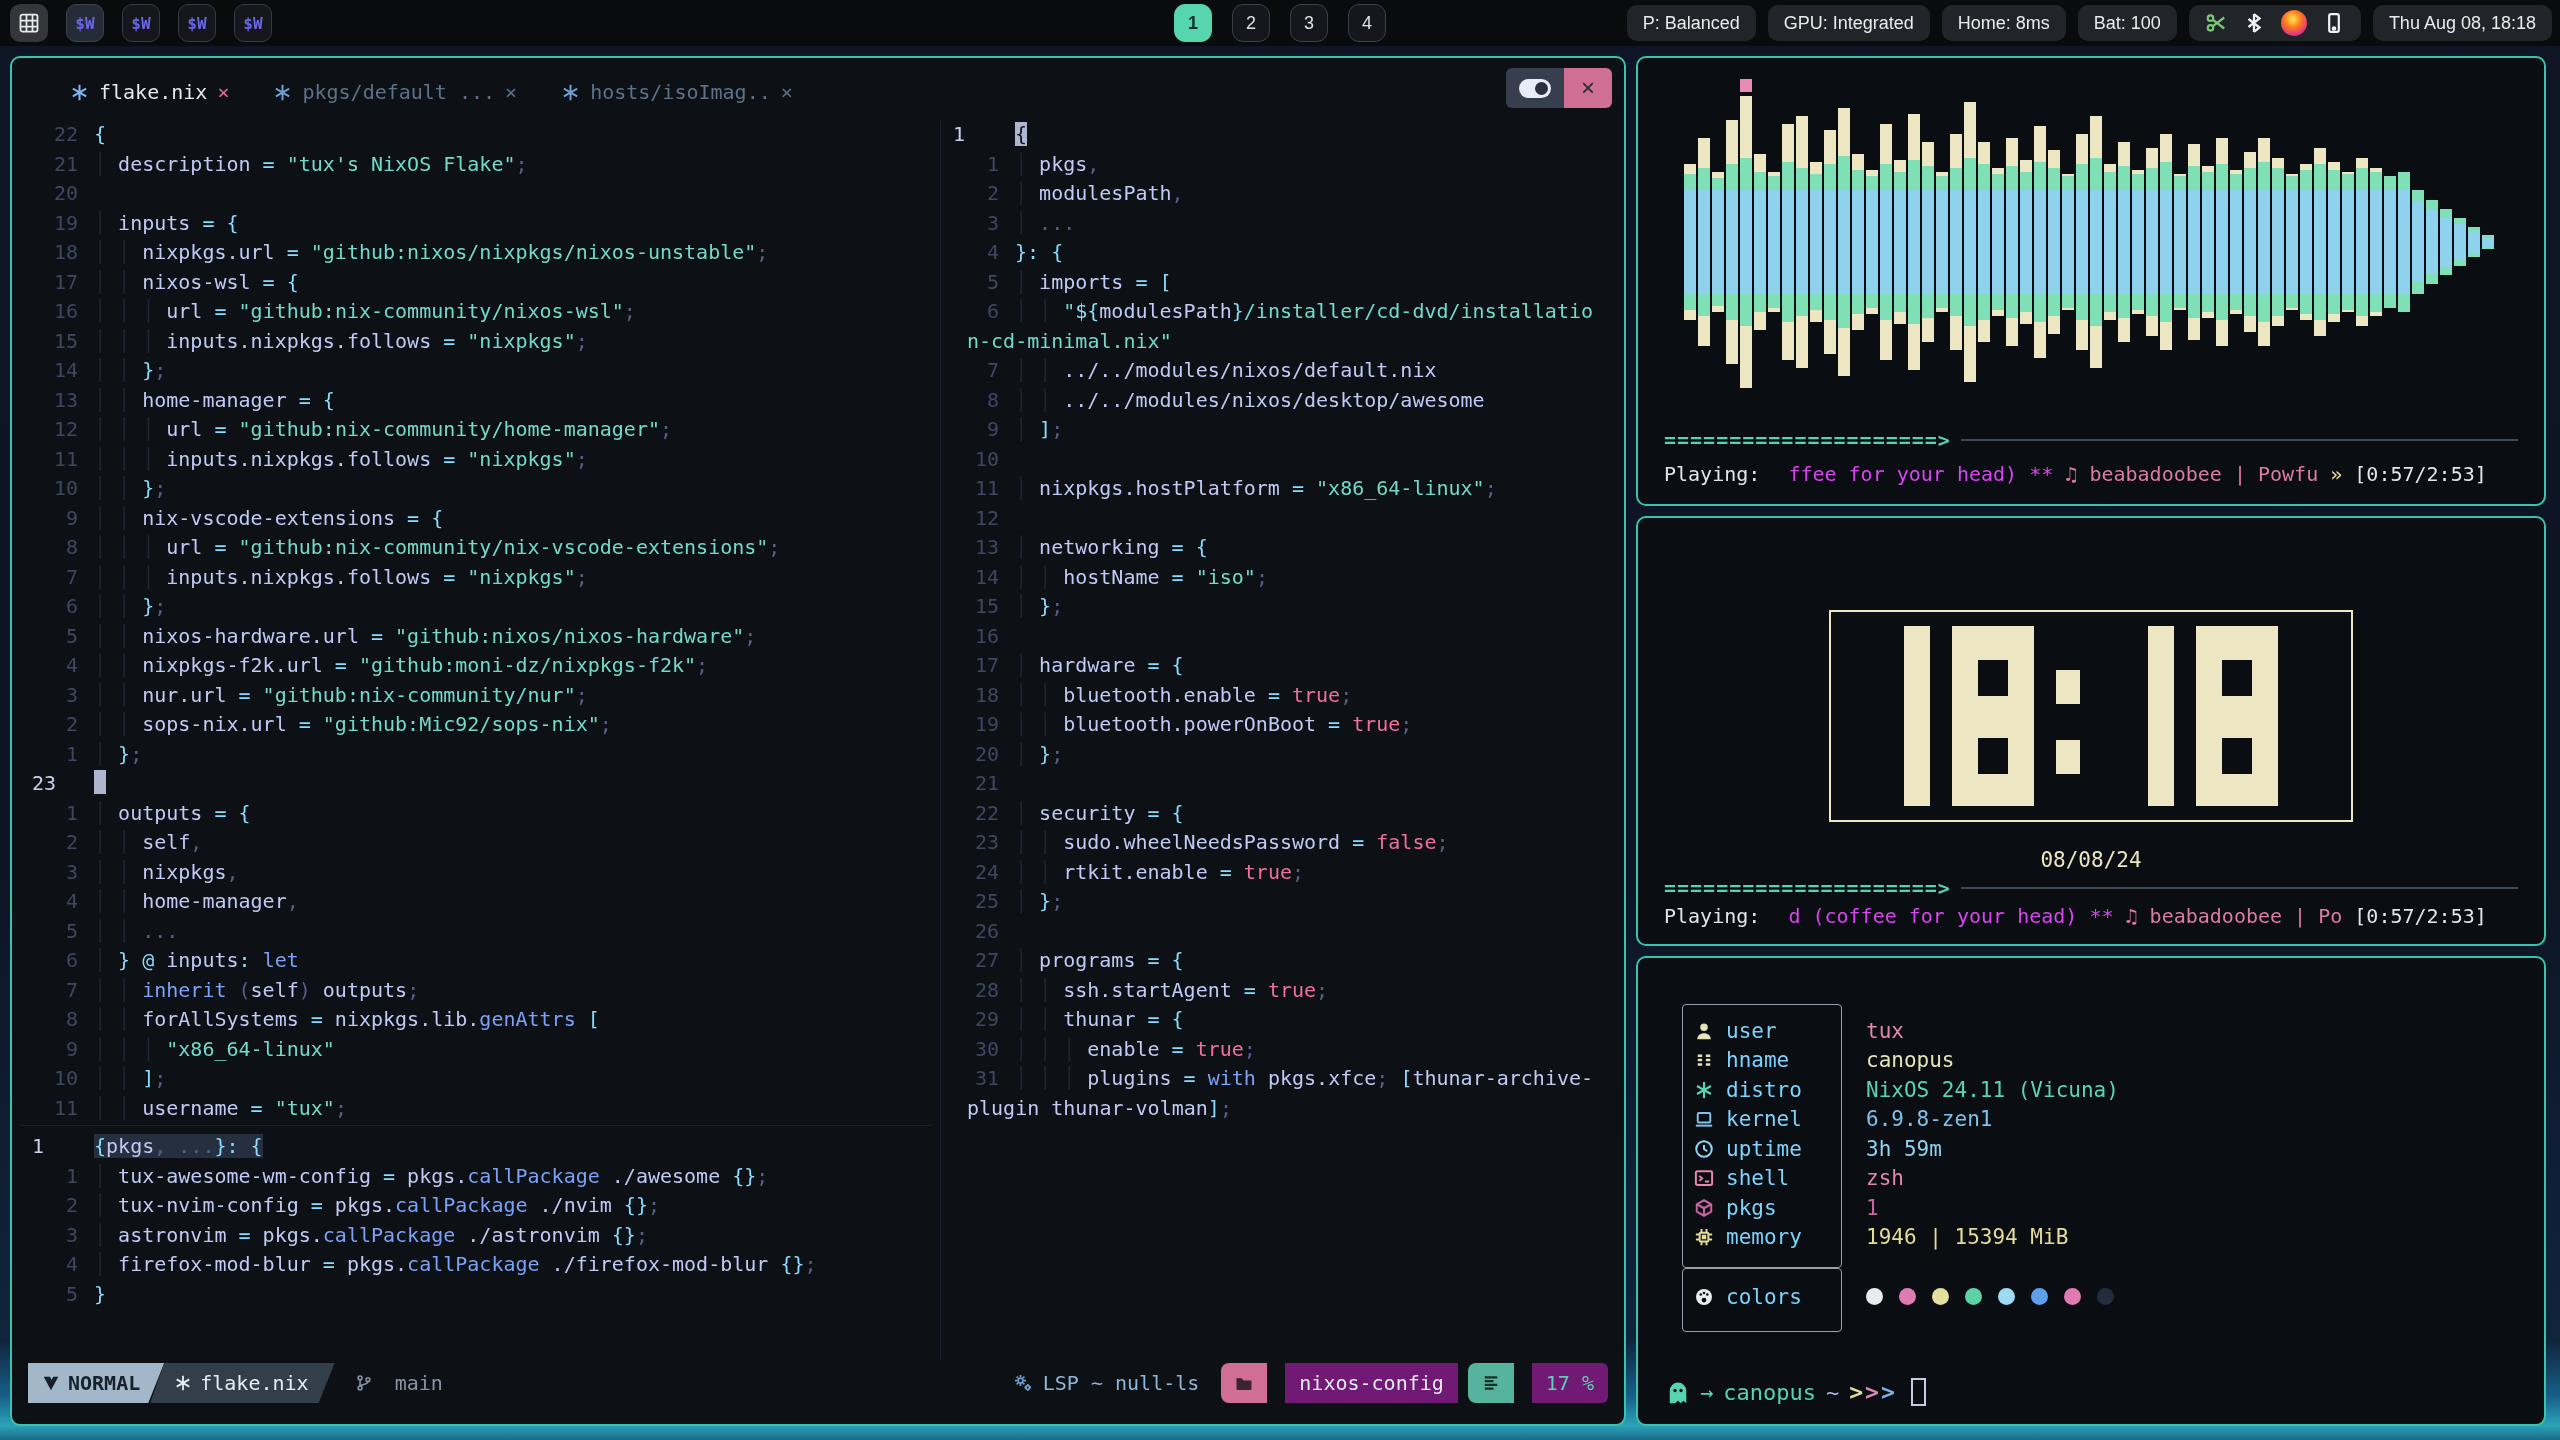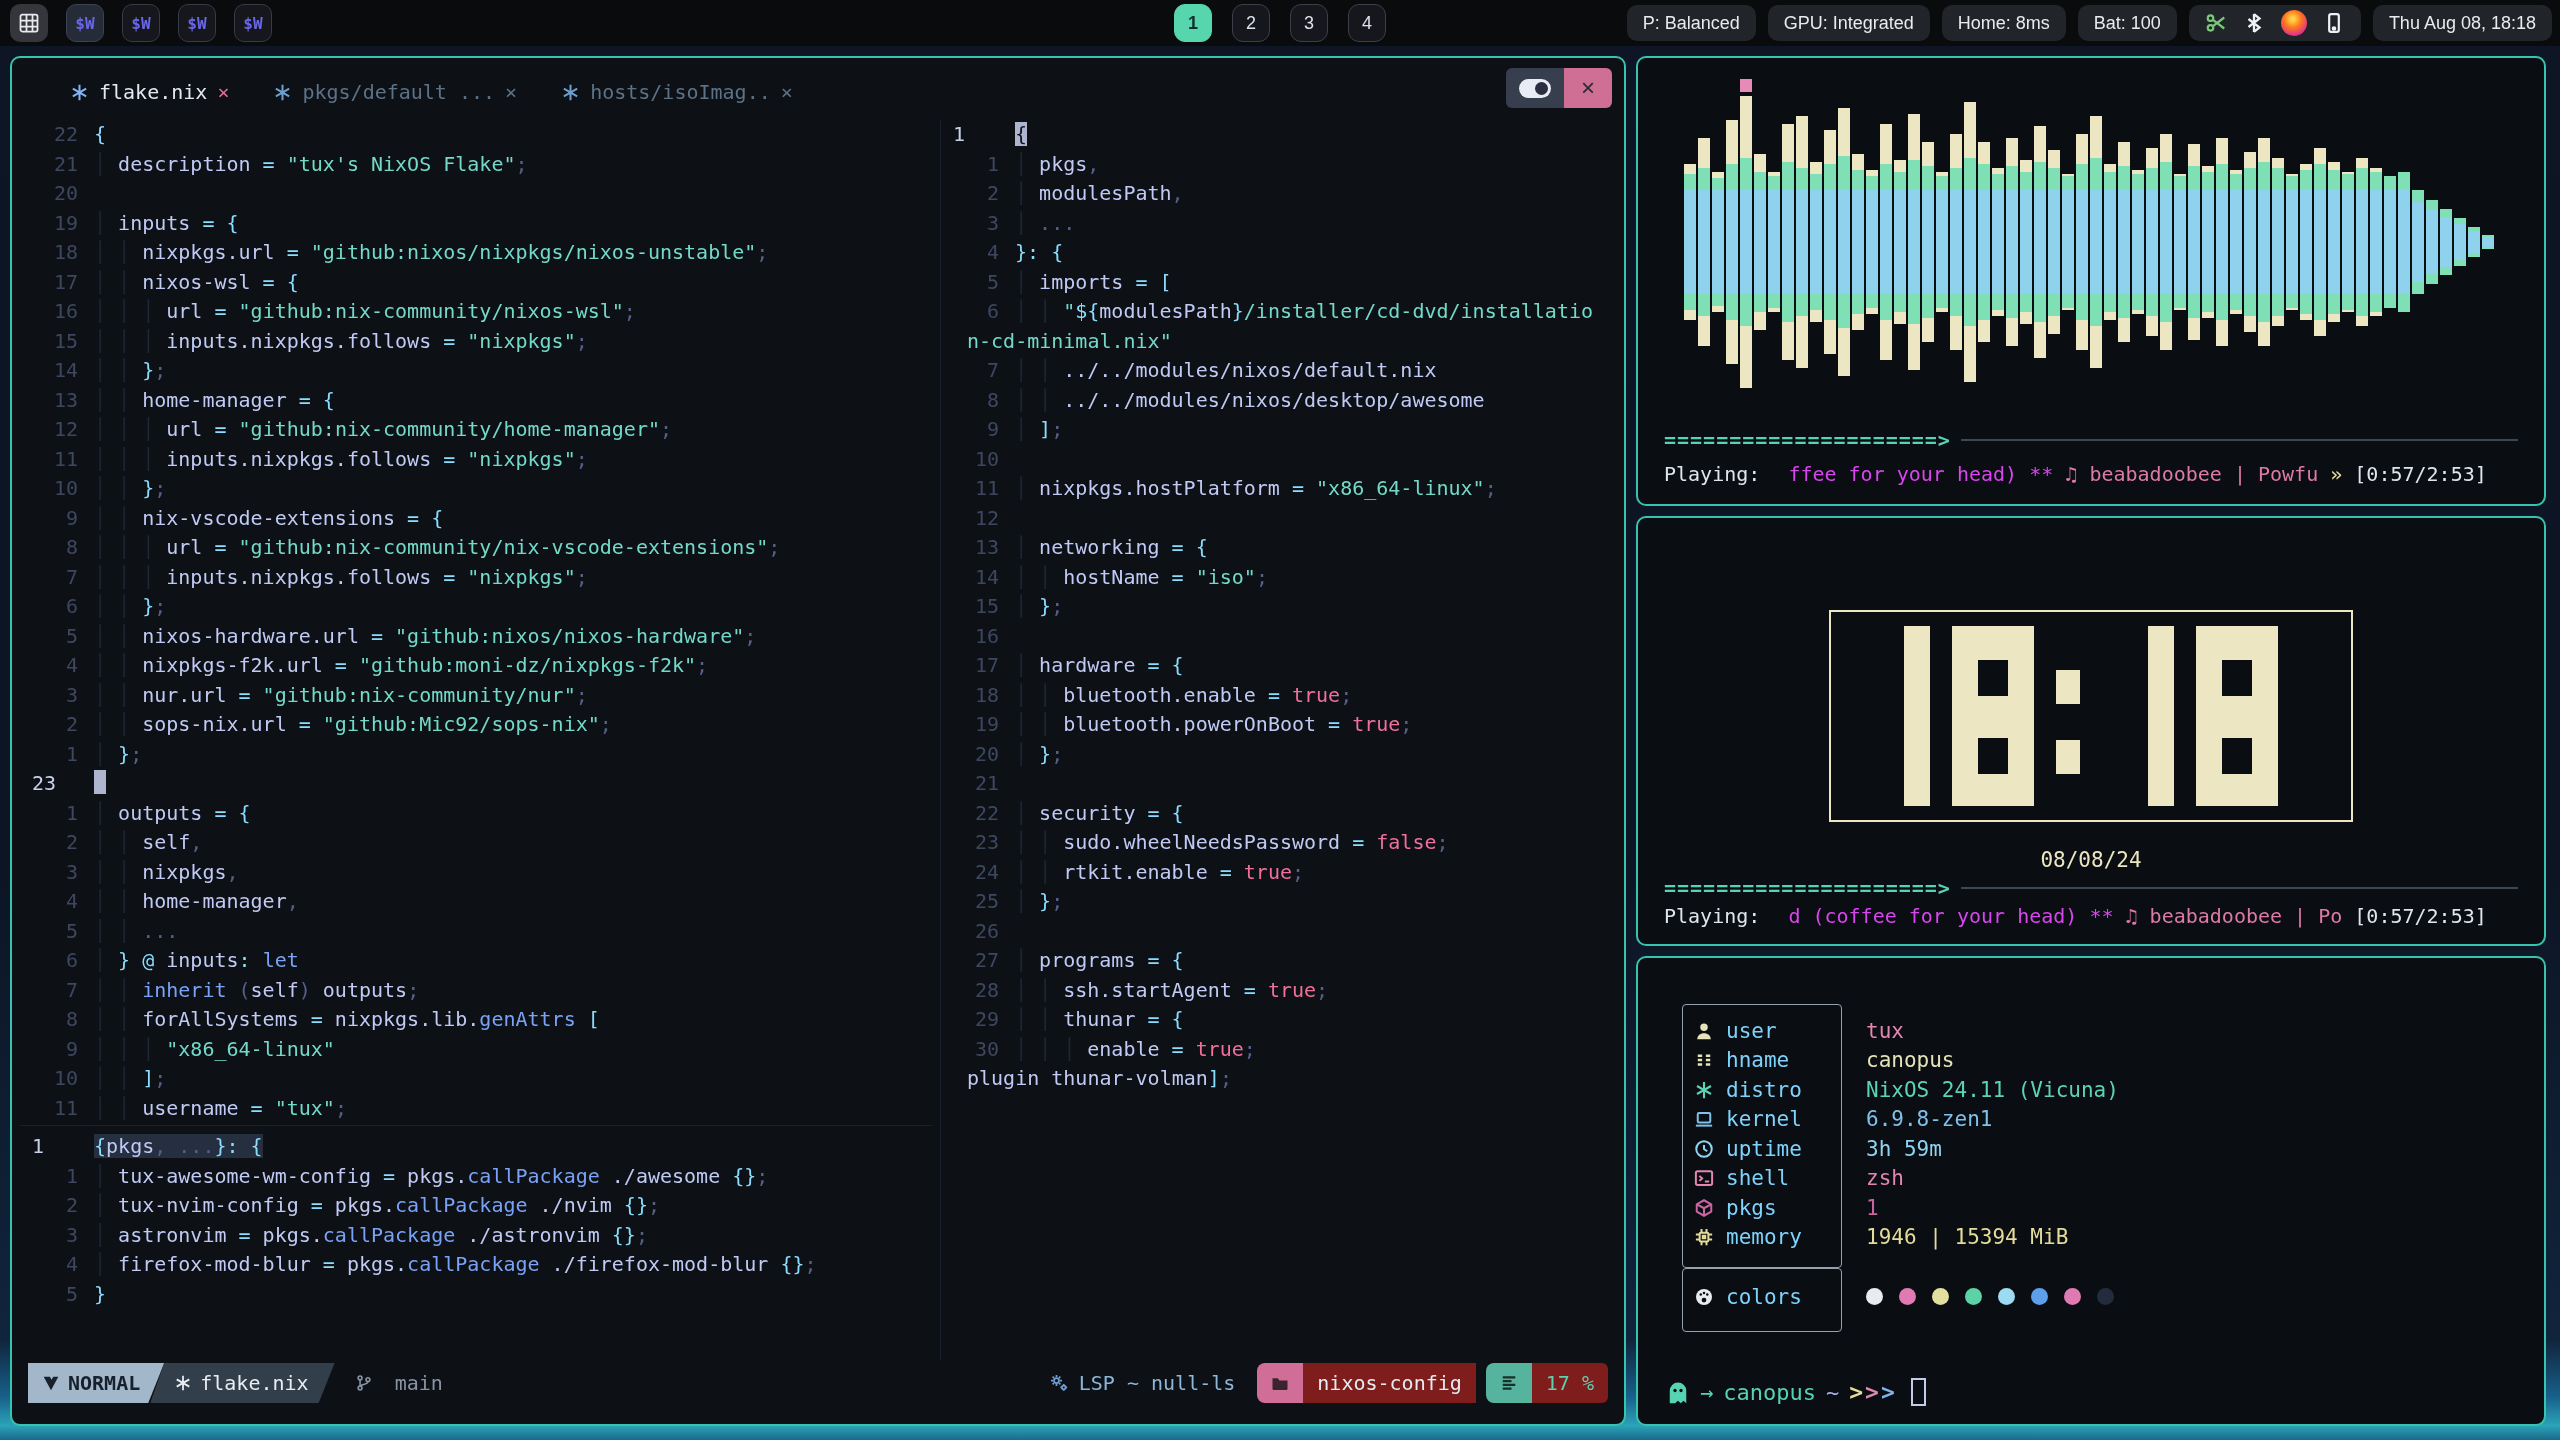--- a/index.html
+++ b/index.html
@@ -54,21 +54,21 @@
   
   #statusline{position:absolute;left:16px;right:16px;top:1305px;height:40px;display:flex;align-items:center;font-family:"DejaVu Sans Mono",monospace;font-size:20px;}
   .sl-mode{background:var(--slmode);color:#17202b;font-weight:bold;display:flex;align-items:center;gap:8px;padding:0 24px 0 14px;height:40px;
     clip-path:polygon(0 0,100% 0,calc(100% - 16px) 100%,0 100%);}
   .sl-file{background:#333e4b;color:#e8edf4;display:flex;align-items:center;gap:8px;height:40px;padding:0 26px 0 24px;margin-left:-14px;
     clip-path:polygon(14px 0,100% 0,calc(100% - 16px) 100%,0 100%);}
   .sl-branch{margin-left:20px;color:#8894a6;display:flex;align-items:center;gap:22px;}
   .sl-right{margin-left:auto;display:flex;align-items:center;}
   .sl-lsp{color:#8cb6da;display:flex;align-items:center;gap:10px;margin-right:22px;}
   .sl-iconbox{width:46px;height:40px;border-radius:8px 0 0 8px;display:flex;align-items:center;justify-content:center;}
-  .sl-label{height:40px;background:#7f1d1d;display:flex;align-items:center;padding:0 14px;color:#e6ecf4;}
+  .sl-label{height:40px;background:#701a75;display:flex;align-items:center;padding:0 14px;color:#e6ecf4;margin-left:18px;}
   .sl-pinkbox{background:var(--slpink);color:#33202c;}
   .sl-tealbox{background:var(--slteal);color:#173029;}
   .sl-scroll{color:#5fd0b2;border-radius:0 6px 6px 0;}
 
   
   .widget{position:absolute;left:1636px;width:910px;background:#0a0d12;border:2px solid var(--border);border-radius:10px;overflow:hidden;display:flex;flex-direction:column;}
   #w-music{top:56px;height:450px;}
   #w-clock{top:516px;height:430px;}
   #w-fetch{top:956px;height:470px;}
   .progress{display:flex;align-items:center;padding:0 26px;gap:10px;height:28px;}
@@ -294,20 +294,21 @@
       <div class="row"><div class="gut">21</div><div class="code"></div></div>
       <div class="row"><div class="gut">22</div><div class="code"><span class="g">│ </span><span class="cf">security </span><span class="cy">= </span><span class="cy">{</span></div></div>
       <div class="row"><div class="gut">23</div><div class="code"><span class="g">│ </span><span class="g">│ </span><span class="cf">sudo.wheelNeedsPassword </span><span class="cy">= </span><span class="ck">false</span><span class="cp">;</span></div></div>
       <div class="row"><div class="gut">24</div><div class="code"><span class="g">│ </span><span class="g">│ </span><span class="cf">rtkit.enable </span><span class="cy">= </span><span class="ck">true</span><span class="cp">;</span></div></div>
       <div class="row"><div class="gut">25</div><div class="code"><span class="g">│ </span><span class="cy">}</span><span class="cp">;</span></div></div>
       <div class="row"><div class="gut">26</div><div class="code"></div></div>
       <div class="row"><div class="gut">27</div><div class="code"><span class="g">│ </span><span class="cf">programs </span><span class="cy">= </span><span class="cy">{</span></div></div>
       <div class="row"><div class="gut">28</div><div class="code"><span class="g">│ </span><span class="g">│ </span><span class="cf">ssh.startAgent </span><span class="cy">= </span><span class="ck">true</span><span class="cp">;</span></div></div>
       <div class="row"><div class="gut">29</div><div class="code"><span class="g">│ </span><span class="g">│ </span><span class="cf">thunar </span><span class="cy">= </span><span class="cy">{</span></div></div>
       <div class="row"><div class="gut">30</div><div class="code"><span class="g">│ </span><span class="g">│ </span><span class="g">│ </span><span class="cf">enable </span><span class="cy">= </span><span class="ck">true</span><span class="cp">;</span></div></div>
+      <div class="row"><div class="gut">31</div><div class="code"><span class="g">│ </span><span class="g">│ </span><span class="g">│ </span><span class="cf">plugins </span><span class="cy">= </span><span class="cb">with </span><span class="cf">pkgs.xfce</span><span class="cp">; </span><span class="cy">[</span><span class="cf">thunar-archive-</span></div></div>
       <div class="row wraprow"><div class="code"><span class="cf">plugin thunar-volman</span><span class="cy">]</span><span class="cp">;</span></div></div>
     </div>
 
   <div id="statusline">
     <div class="sl-mode">
       <span>
         <svg width="18" height="18" viewBox="0 0 16 16">
             <path d="M1.5 2.5h5.5L8.5 5 10 2.5h4.5L8 14.5 1.5 2.5z" fill="#17202b"></path>
           </svg>
       </span>

